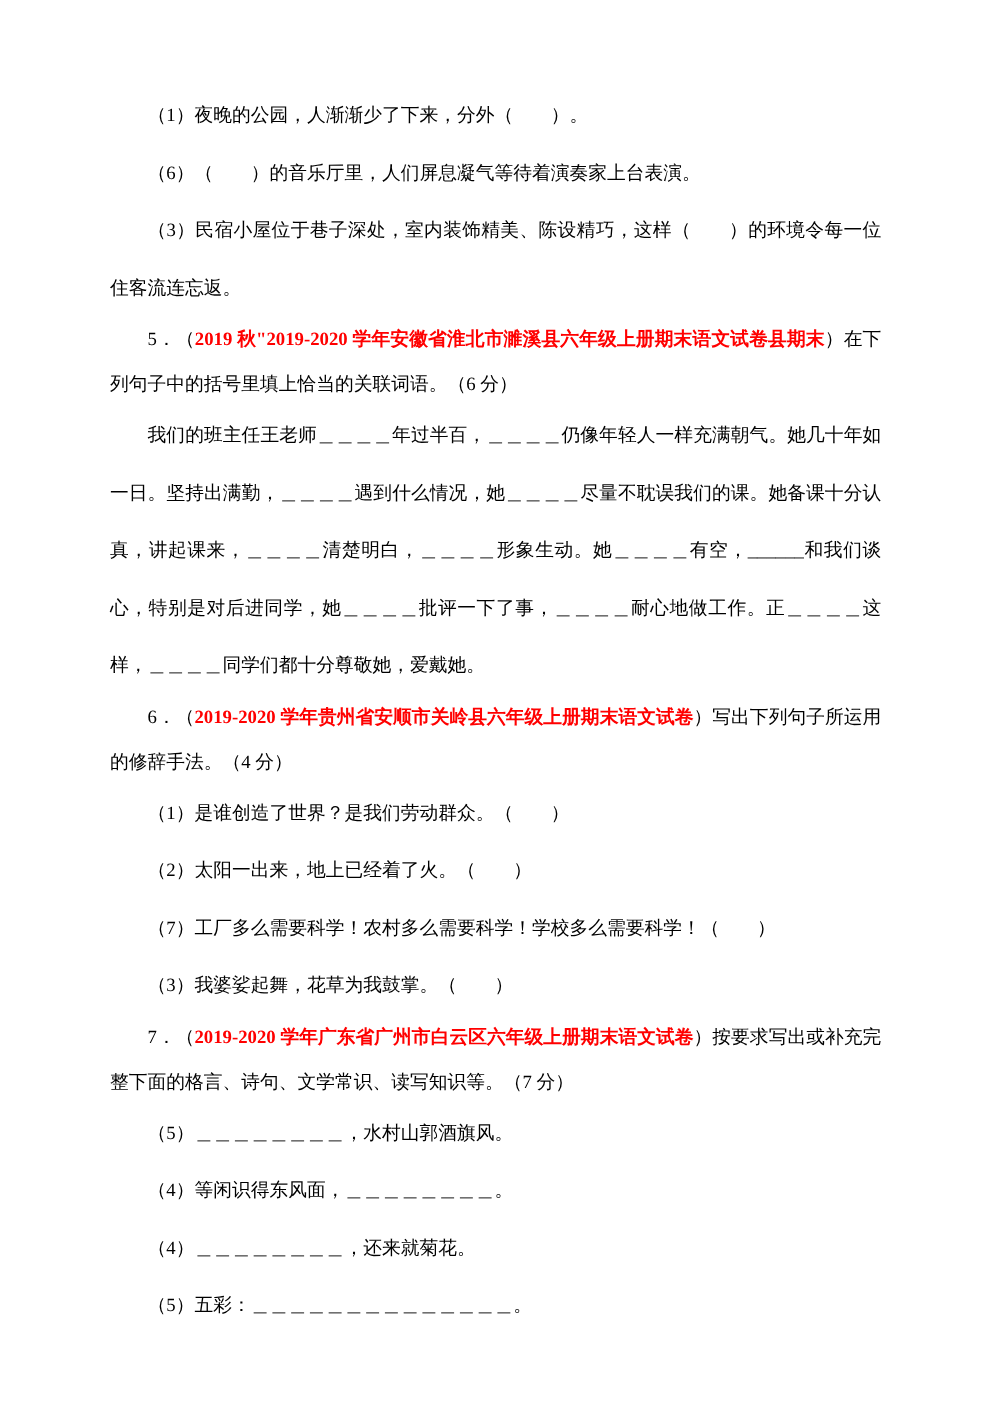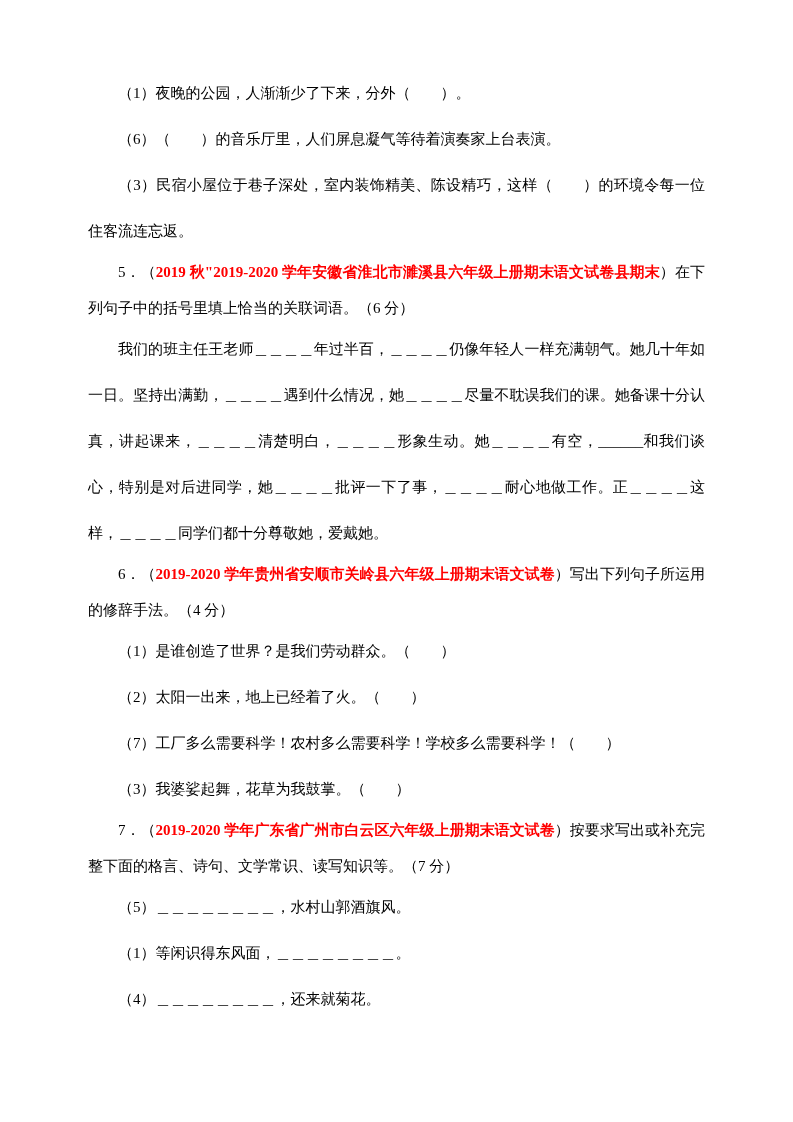--- a/index.html
+++ b/index.html
@@ -47,16 +47,17 @@
       <p class="para item"><span class="seg-normal">（3）民宿小屋位于巷子深处，室内装饰精美、陈设精巧，这样（　　）的环境令每一位住客流连忘返。</span></p>
       <p class="para stem"><span class="seg-normal">5．（</span><span class="seg-red">2019 秋"2019-2020 学年安徽省淮北市濉溪县六年级上册期末语文试卷县期末</span><span class="seg-normal">）在下列句子中的括号里填上恰当的关联词语。（6 分）</span></p>
       <p class="para body"><span class="seg-normal">我们的班主任王老师＿＿＿＿年过半百，＿＿＿＿仍像年轻人一样充满朝气。她几十年如一日。坚持出满勤，＿＿＿＿遇到什么情况，她＿＿＿＿尽量不耽误我们的课。她备课十分认真，讲起课来，＿＿＿＿清楚明白，＿＿＿＿形象生动。她＿＿＿＿有空，______和我们谈心，特别是对后进同学，她＿＿＿＿批评一下了事，＿＿＿＿耐心地做工作。正＿＿＿＿这样，＿＿＿＿同学们都十分尊敬她，爱戴她。</span></p>
       <p class="para stem"><span class="seg-normal">6．（</span><span class="seg-red">2019-2020 学年贵州省安顺市关岭县六年级上册期末语文试卷</span><span class="seg-normal">）写出下列句子所运用的修辞手法。（4 分）</span></p>
       <p class="para item"><span class="seg-normal">（1）是谁创造了世界？是我们劳动群众。（　　）</span></p>
       <p class="para item"><span class="seg-normal">（2）太阳一出来，地上已经着了火。（　　）</span></p>
       <p class="para item"><span class="seg-normal">（7）工厂多么需要科学！农村多么需要科学！学校多么需要科学！（　　）</span></p>
       <p class="para item"><span class="seg-normal">（3）我婆娑起舞，花草为我鼓掌。（　　）</span></p>
       <p class="para stem"><span class="seg-normal">7．（</span><span class="seg-red">2019-2020 学年广东省广州市白云区六年级上册期末语文试卷</span><span class="seg-normal">）按要求写出或补充完整下面的格言、诗句、文学常识、读写知识等。（7 分）</span></p>
       <p class="para item"><span class="seg-normal">（5）＿＿＿＿＿＿＿＿，水村山郭酒旗风。</span></p>
-      <p class="para item"><span class="seg-normal">（1）等闲识得东风面，＿＿＿＿＿＿＿＿。</span></p>
+      <p class="para item"><span class="seg-normal">（4）等闲识得东风面，＿＿＿＿＿＿＿＿。</span></p>
       <p class="para item"><span class="seg-normal">（4）＿＿＿＿＿＿＿＿，还来就菊花。</span></p>
+      <p class="para item"><span class="seg-normal">（5）五彩：＿＿＿＿＿＿＿＿＿＿＿＿＿＿。</span></p>
     </div>
 </div>
 
 </body></html>

